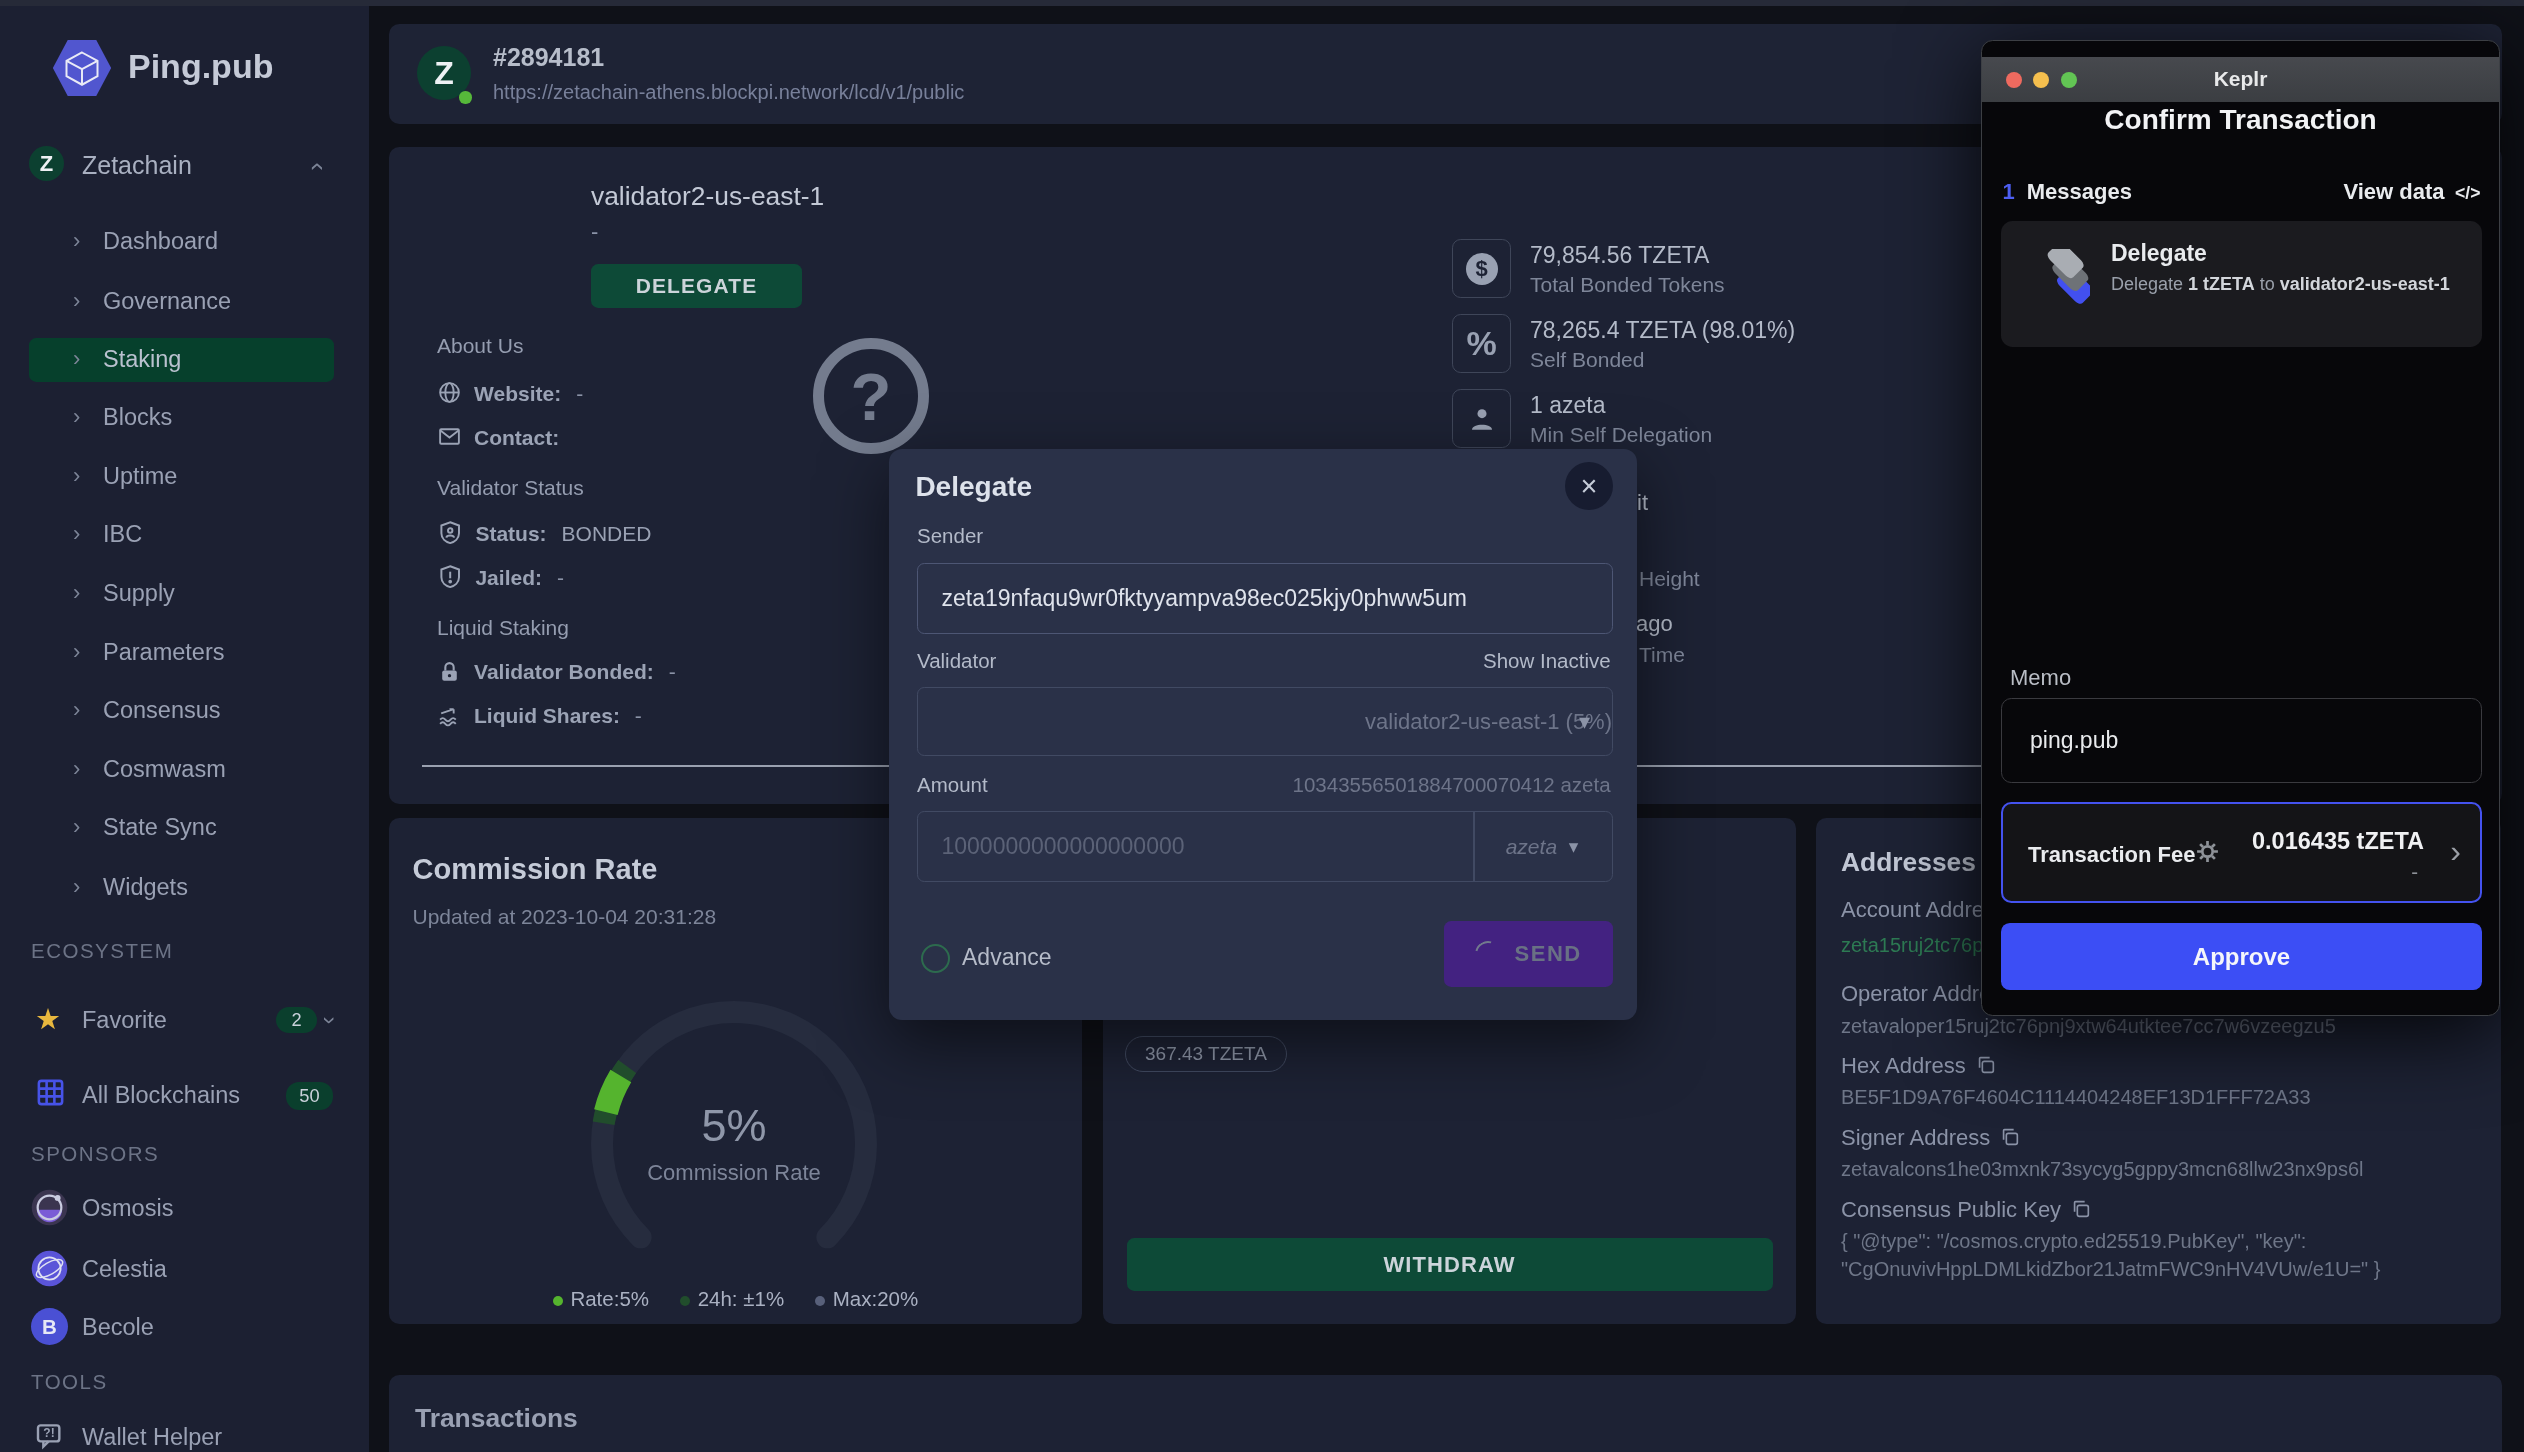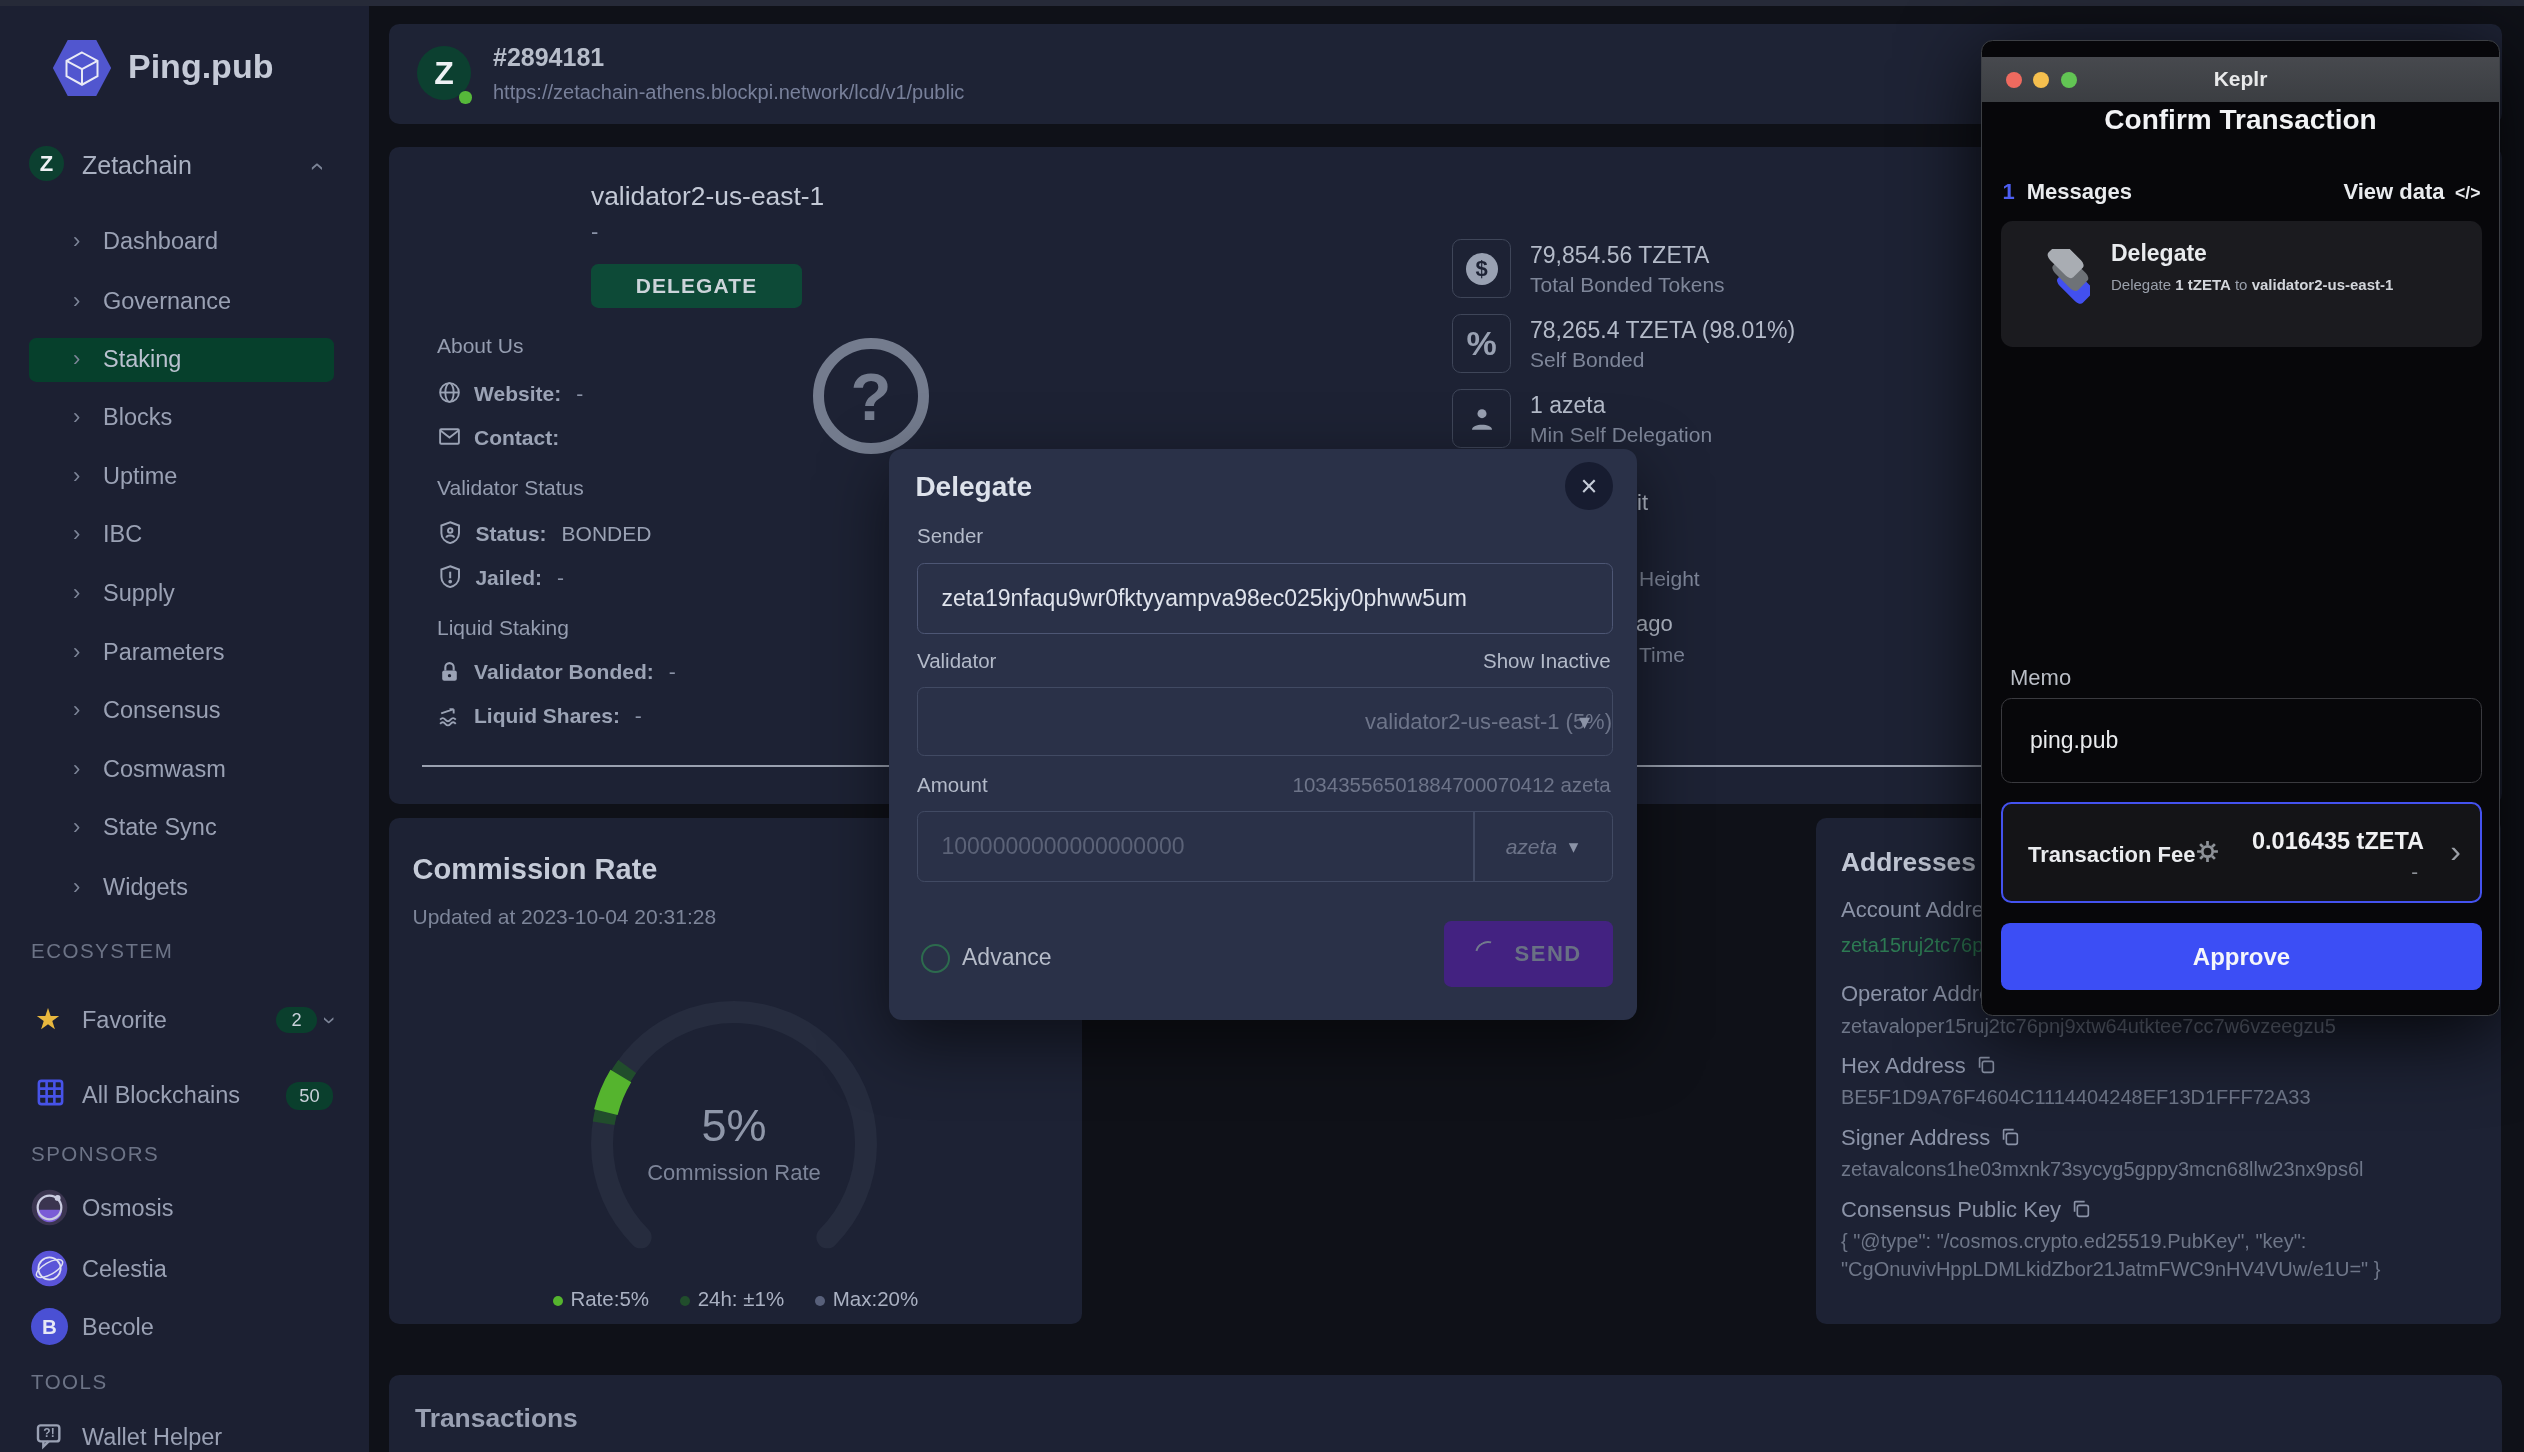--- a/index.html
+++ b/index.html
@@ -300,20 +300,24 @@
       <span class="abs" style="left:0;top:170px;width:308px;text-align:center;font-size:22px;color:#7d8599;">Commission Rate</span>
     </div>
 
     <div class="abs" style="left:0;top:469px;width:693px;display:flex;justify-content:center;gap:31px;font-size:20.5px;color:#aab1c2;">
       <span><span style="display:inline-block;width:10.3px;height:10.3px;border-radius:50%;background:#55b42e;margin-right:7.3px;"></span><span>Rate:5%</span></span>
       <span><span style="display:inline-block;width:10.3px;height:10.3px;border-radius:50%;background:#214d2c;margin-right:7.3px;"></span><span>24h: ±1%</span></span>
       <span><span style="display:inline-block;width:10.3px;height:10.3px;border-radius:50%;background:#58607a;margin-right:7.3px;"></span><span>Max:20%</span></span>
     </div>
   </div>
 
+  <div class="card" style="left:1103px;top:818px;width:693px;height:506px;">
+    <span class="abs" style="left:22px;top:218px;padding:5.9px 19px;border:1.5px solid #414a61;border-radius:19px;font-size:19px;color:#8f97a9;">367.43 TZETA</span>
+    <button class="greenbtn abs" style="left:23.5px;top:420px;width:646px;height:53px;font-size:22px;">WITHDRAW</button>
+  </div>
 
   <div class="card" style="left:1816px;top:818px;width:685px;height:506px;">
     <span class="abs bold" style="left:25px;top:29px;font-size:26.4px;color:#c0c6d4;">Addresses</span>
 
     <span class="addr-label" style="left:25px;top:79px;">Account Address</span>
     <span class="addr-val" style="left:25px;top:116px;color:#2d7a53;">zeta15ruj2tc76pnj9xtw64utktee7cc7w6vzeegzu5</span>
 
     <span class="addr-label" style="left:25px;top:163px;">Operator Address</span>
     <span class="addr-val" style="left:25px;top:197px;">zetavaloper15ruj2tc76pnj9xtw64utktee7cc7w6vzeegzu5</span>
 
@@ -412,21 +416,21 @@
       <span style="position:absolute;left:32px;top:28px;">
         <svg width="57" height="70" viewBox="0 0 52 64">
           <g>
             <rect x="10" y="30" width="32" height="32" rx="6" fill="#4250ef" transform="rotate(45 26 46) scale(1 0.62)"></rect>
             <rect x="10" y="14" width="32" height="32" rx="6" fill="#6e7277" transform="rotate(45 26 30) scale(1 0.62)"></rect>
             <rect x="10" y="-2" width="32" height="32" rx="6" fill="#a9adb3" transform="rotate(45 26 14) scale(1 0.62)"></rect>
           </g>
         </svg>
       </span>
       <span class="abs kbold" style="left:110px;top:19px;font-size:23px;">Delegate</span>
-      <div class="abs" style="left:110px;top:50px;width:352px;font-size:15px;line-height:27px;color:#9aa0ab;">
+      <div class="abs" style="left:110px;top:50px;width:352px;font-size:18px;line-height:27px;color:#9aa0ab;">
         <span>Delegate </span><span class="kbold" style="color:#d3d6db;">1 tZETA</span><span> to </span><span class="kbold" style="color:#d3d6db;">validator2-us-east-1</span>
       </div>
     </div>
 
     <span class="abs" style="left:28px;top:624px;font-size:22px;color:#b9bdc5;">Memo</span>
     <div class="abs" style="left:19px;top:657px;width:481px;height:85px;border:1.5px solid #3a3a3f;border-radius:10.3px;display:flex;align-items:center;box-sizing:border-box;cursor:text;">
       <span style="margin-left:28px;font-size:23px;color:#e8eaec;">ping.pub</span>
     </div>
 
     <div class="abs" style="left:19px;top:761px;width:481px;height:101px;border:2.2px solid #4452ef;border-radius:10.3px;background:#141417;box-sizing:border-box;cursor:pointer;">

